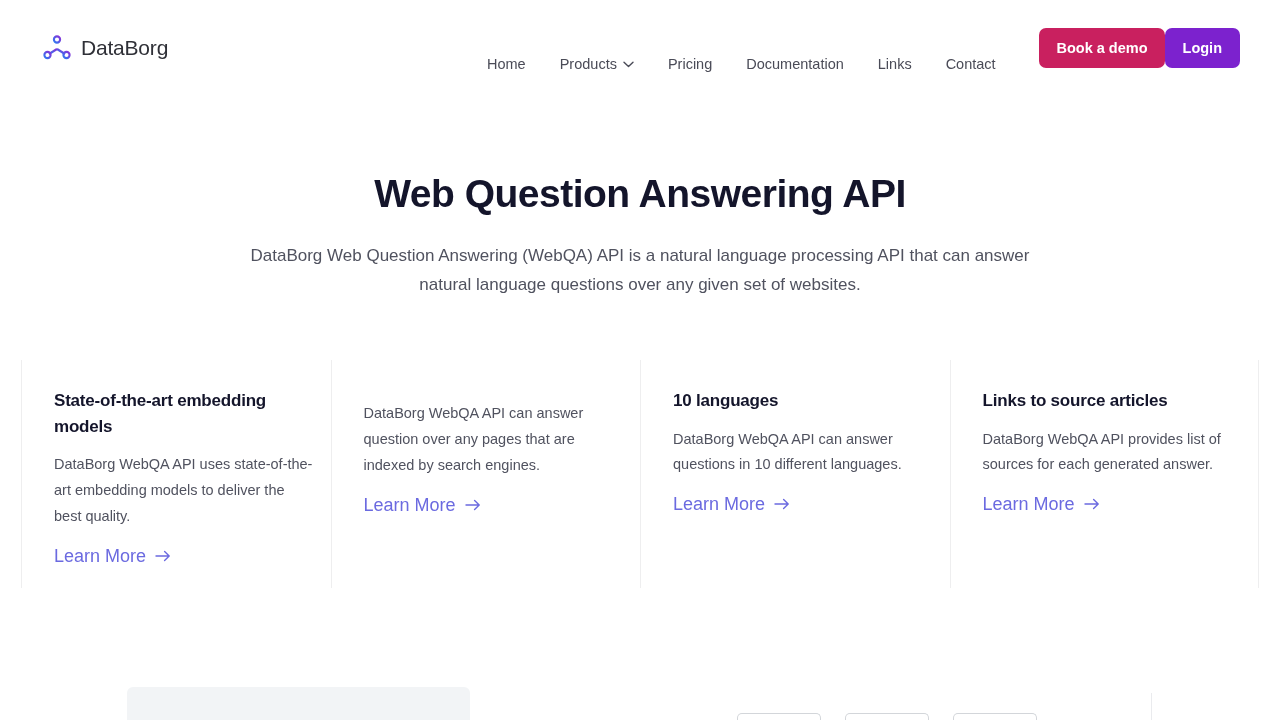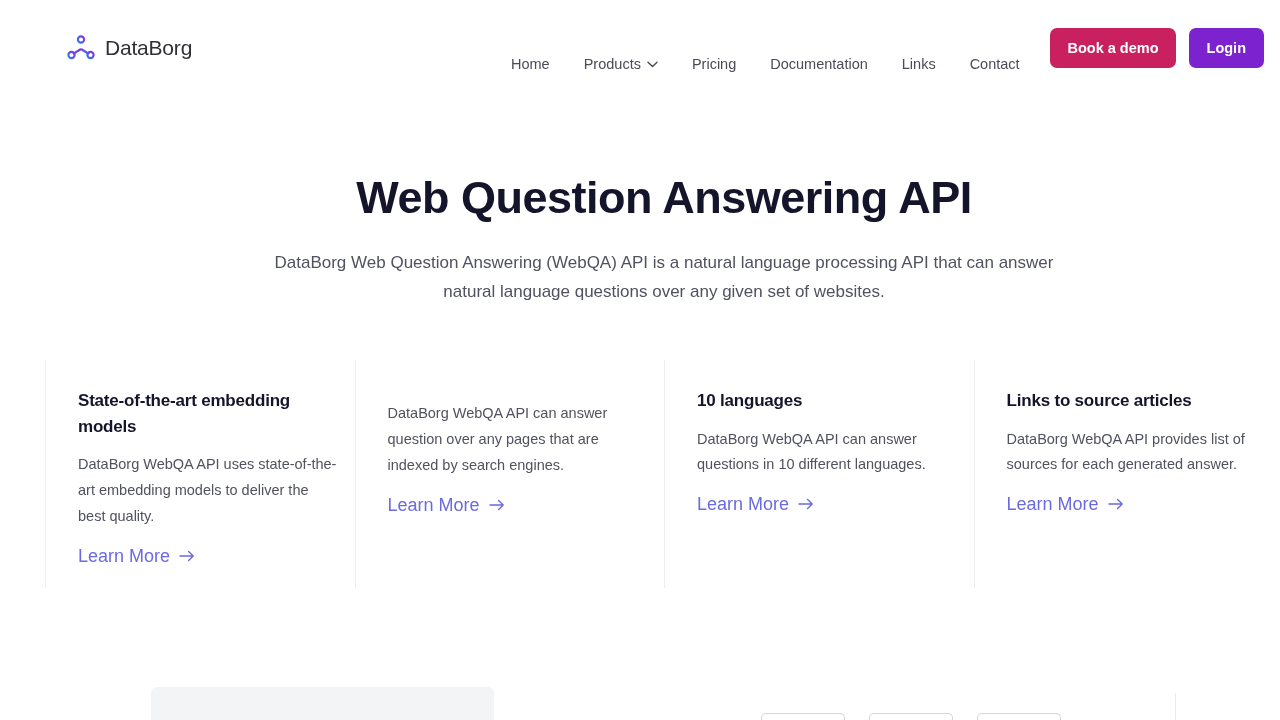--- a/index.html
+++ b/index.html
@@ -2,21 +2,21 @@
 <html><head>
 <meta charset="utf-8">
 <style>
   * { margin:0; padding:0; box-sizing:border-box; }
   html, body {
     width:1280px; height:720px;
     background:#ffffff;
     font-family:"Liberation Sans", sans-serif;
     overflow:hidden;
   }
-  .page { position:relative; width:1088px; height:720px;margin-left:24px; }
+  .page { position:relative; width:1088px; height:720px; }
 
   
   .header {
     position:absolute; top:0; left:0; width:1280px; height:96px;
     display:flex; align-items:center;
   }
   .brand {
     position:absolute; left:42px; top:33px;
     display:flex; align-items:center; gap:9px;
     text-decoration:none;
@@ -34,36 +34,36 @@
   .nav-item {
     display:flex; align-items:center; gap:6px;
     font-size:14.5px; color:#4a4b57;
     padding:0 17px; height:24px; cursor:pointer;
     white-space:nowrap;
   }
   .chev { display:block; }
 
   .actions {
     position:absolute; right:40px; top:28px;
-    display:flex; align-items:center; gap:13px;
+    display:flex; align-items:center; 
   }
   .btn {
     border:none; cursor:pointer; color:#fff;
     font-family:"Liberation Sans", sans-serif;
     font-size:14.5px; font-weight:bold;
     border-radius:7px; height:40px;
     display:flex; align-items:center; justify-content:center;
   }
   .btn-demo { background:#c9205f; padding:0 17px; }
   .btn-login { background:#7c22ce; padding:0 18px; }
 
   
   .hero { position:absolute; top:170px; left:0; width:1280px; text-align:center; }
   .hero-title {
-    font-size:45px; font-weight:bold; color:#14152b;
+    font-size:39px; font-weight:bold; color:#14152b;
     letter-spacing:-0.5px; line-height:1.25;
   }
   .hero-sub {
     margin:22px auto 0; width:800px;
     font-size:17px; color:#50525f; line-height:1.72;
   }
 
   
   .features {
     position:absolute; top:360px; left:21px;

